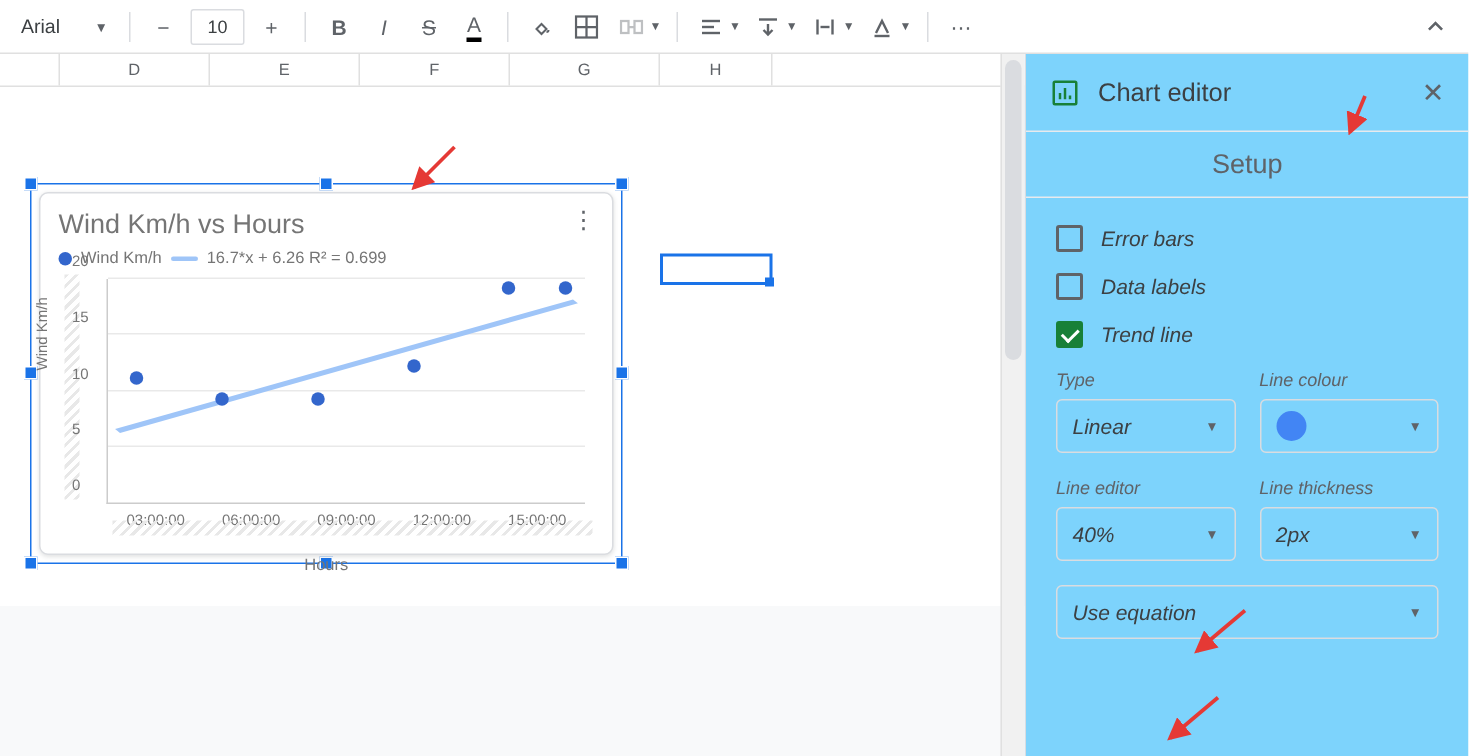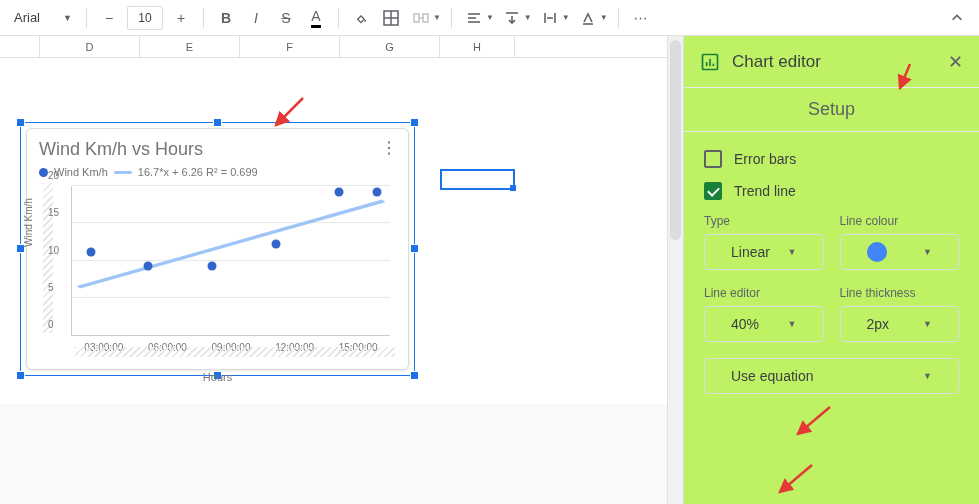--- a/index.html
+++ b/index.html
@@ -135,60 +135,60 @@
   .ylabel{
     position:absolute; left:-4px; top:118px; font-size:10px; color:#757575;
     transform:rotate(-90deg); transform-origin:left top; white-space:nowrap;
   }
   .xlabel{
     text-align:center; font-size:11px; color:#757575; margin-top:35px;
   }
 
   
   .sidebar{
-    width:296px; border-left:1px solid #dadce0; background:#bef264;
+    width:296px; border-left:1px solid #dadce0; background:#7dd3fc;
     display:flex; flex-direction:column;
   }
   .sb-header{
     display:flex; align-items:center; height:52px; padding:0 16px;
     border-bottom:1px solid #e8eaed;
   }
   .sb-header svg{margin-right:12px;}
   .sb-title{font-size:17px; color:#3c4043; flex:1;}
   .sb-close{color:#5f6368; font-size:18px; cursor:pointer;}
   .sb-tabs{display:flex; height:44px; border-bottom:1px solid #e8eaed;}
   .sb-tab{
     flex:1; display:flex; align-items:center; justify-content:center;
     font-size:18px; color:#5f6368; cursor:pointer; position:relative;
   }
   .sb-tab.active{color:#188038; font-weight:500;}
   .sb-tab.active::after{
     content:""; position:absolute; left:24px; right:24px; bottom:-1px;
     height:3px; background:#188038; border-radius:2px 2px 0 0;
   }
-  .sb-body{flex:1; overflow-y:auto; padding:18px 20px 8px;}
+  .sb-body{flex:1; overflow-y:auto; padding:18px 20px 8px;font-style:italic;}
   .check-row{
     display:flex; align-items:center; gap:12px; font-size:14px;
     color:#3c4043; margin-bottom:14px; cursor:pointer;
   }
   .chk{
     width:18px; height:18px; border:2px solid #5f6368; border-radius:2px;
     display:flex; align-items:center; justify-content:center; flex-shrink:0;
   }
   .chk.on{background:#188038; border-color:#188038;}
   .chk.on::after{
     content:""; width:5px; height:9px; border:solid #fff;
     border-width:0 2px 2px 0; transform:rotate(45deg); margin-top:-2px;
   }
   .form-row{display:flex; gap:16px; margin-bottom:16px;}
   .form-col{flex:1;}
   .form-label{font-size:12px; color:#5f6368; margin-bottom:6px; display:block;}
   .select{
     height:36px; border:1px solid #dadce0; border-radius:4px;
-    display:flex; align-items:center; padding:0 26px; font-size:14px;
+    display:flex; align-items:center; padding:0 10px; font-size:14px;
     color:#3c4043; justify-content:space-between; cursor:pointer;
   }
   .select .caret{font-size:9px; color:#5f6368;}
   .color-swatch{
     width:20px; height:20px; border-radius:50%; background:#4285f4;
   }
   .select.wide{width:100%;}
 
   
   .arrow{position:absolute; pointer-events:none;}
@@ -379,20 +379,24 @@
     <div class="sb-tabs">
       <div class="sb-tab">Setup</div>
     </div>
     <div class="sb-body">
 
       <div class="check-row">
         <span class="chk"></span>
         <span>Error bars</span>
       </div>
       <div class="check-row">
+        <span class="chk"></span>
+        <span>Data labels</span>
+      </div>
+      <div class="check-row">
         <span class="chk on"></span>
         <span>Trend line</span>
       </div>
 
       <div class="form-row">
         <div class="form-col">
           <span class="form-label">Type</span>
           <div class="select">
             <span>Linear</span>
             <span class="caret">▼</span>

